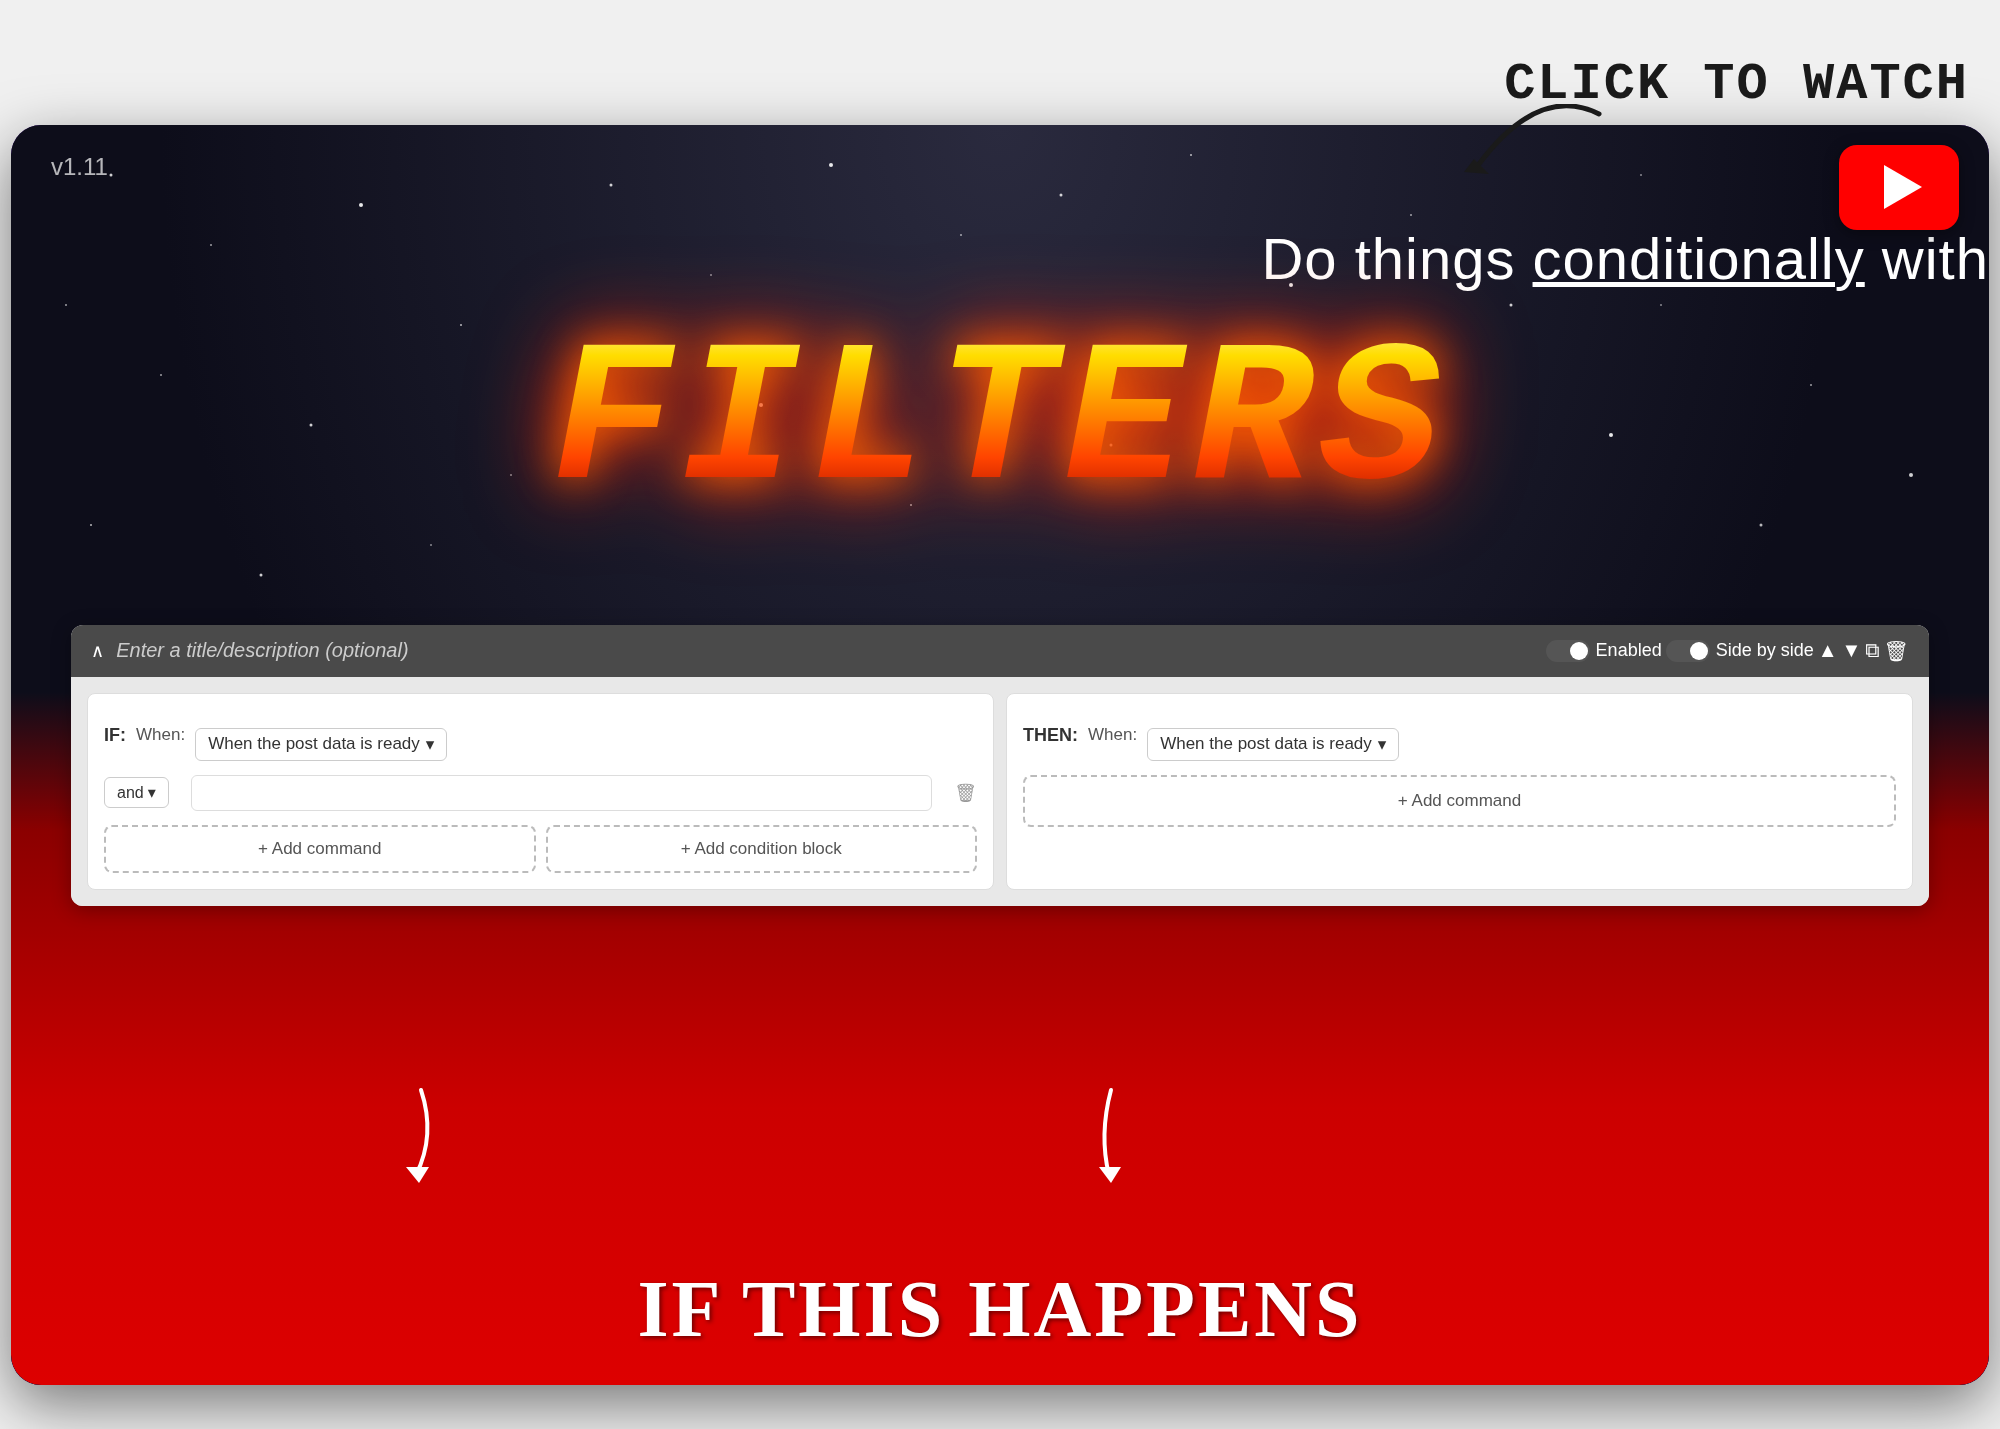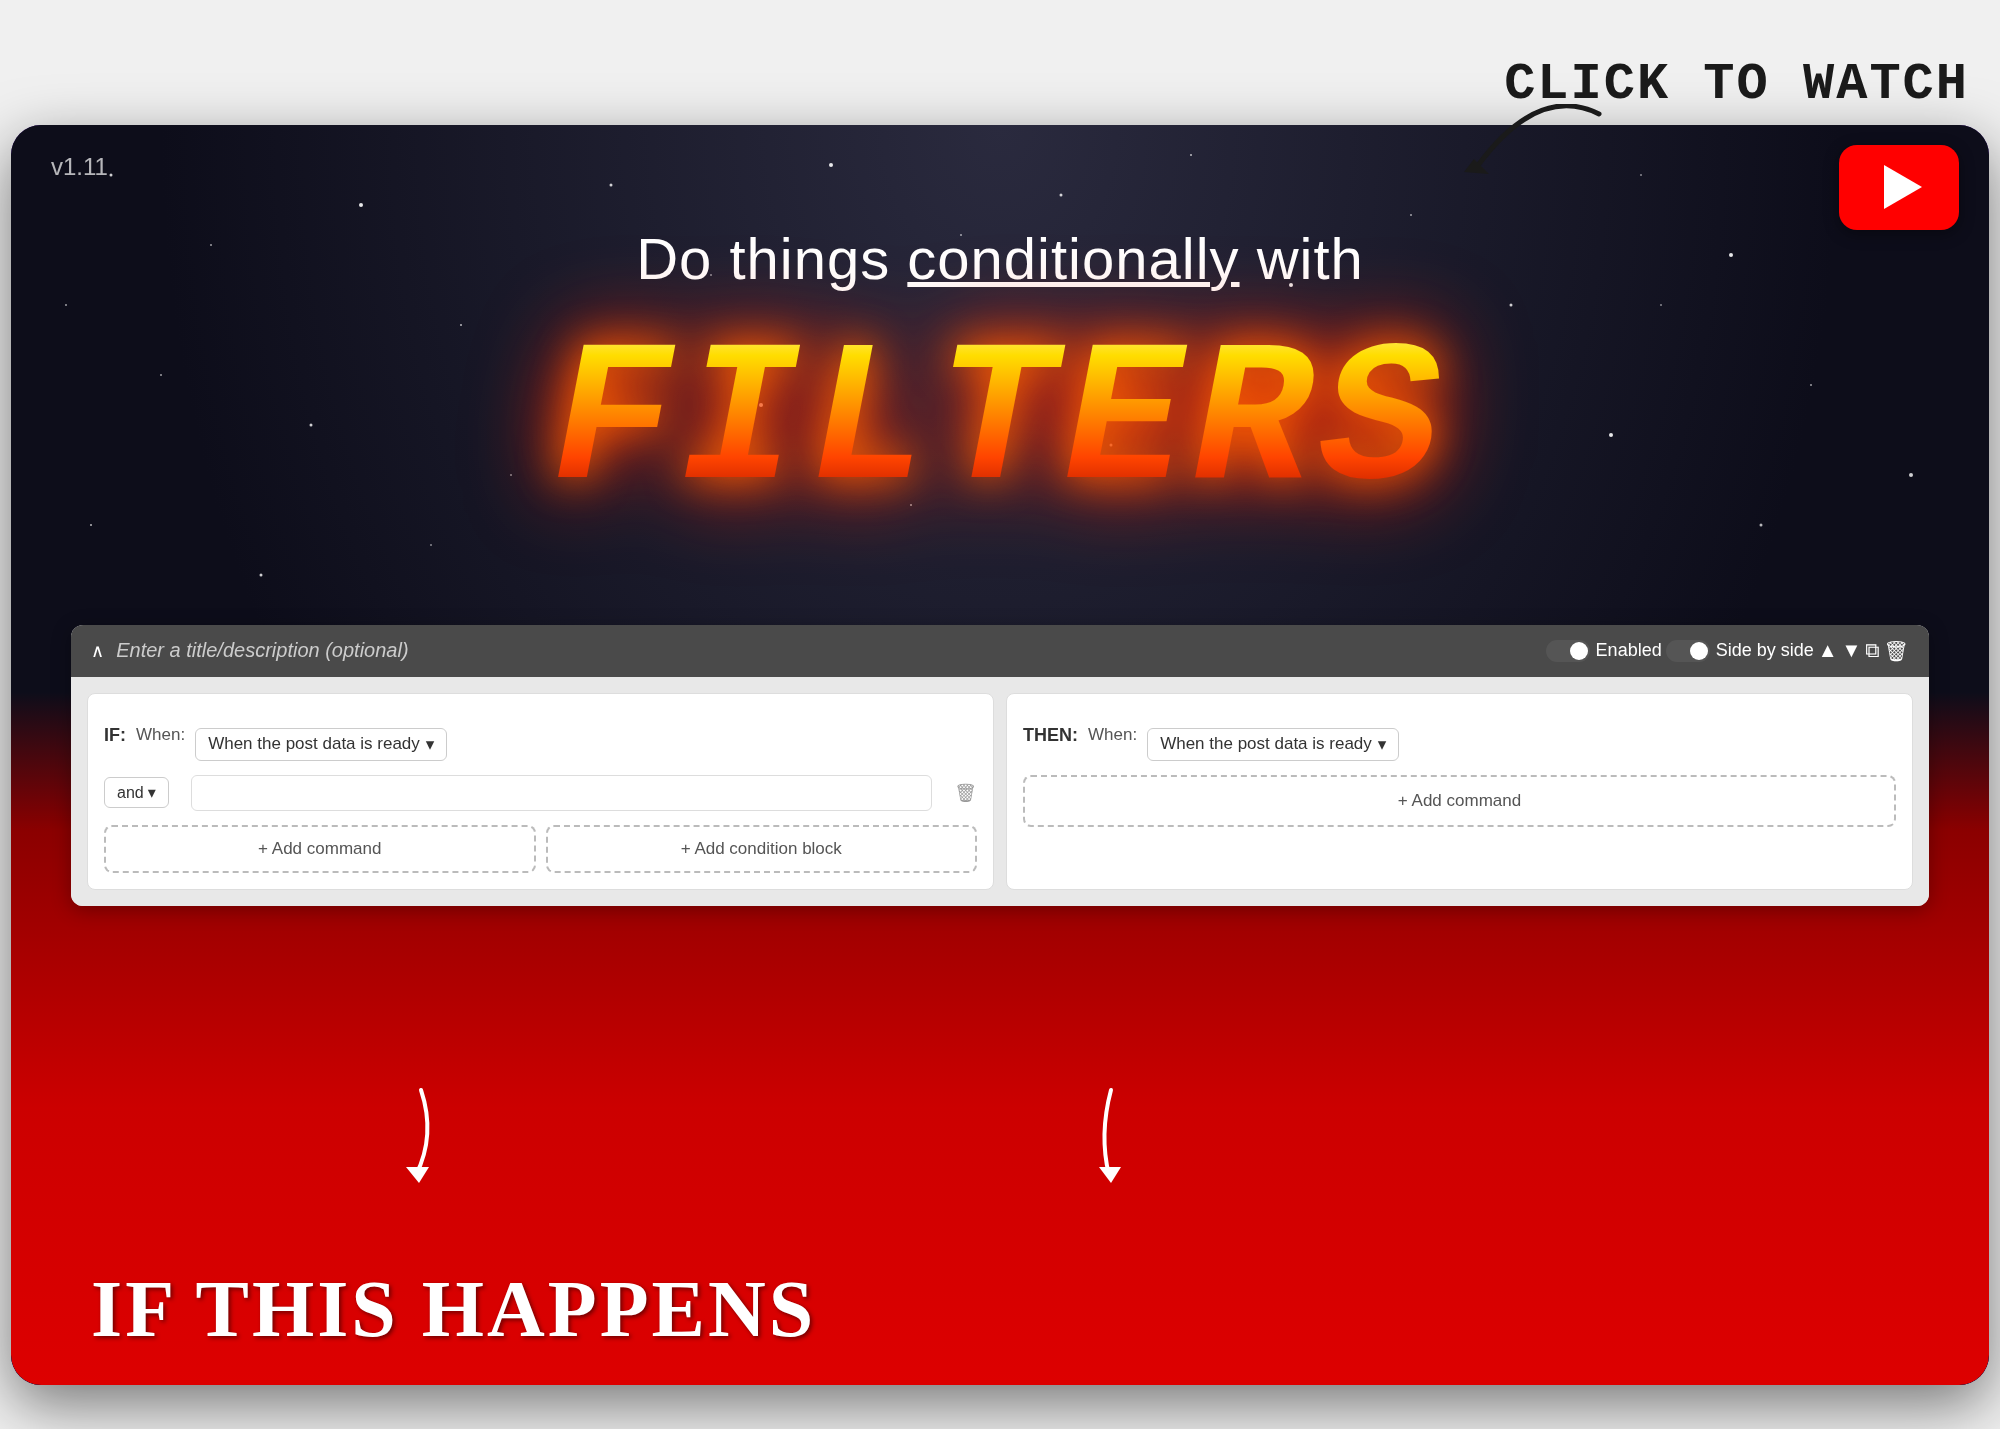--- a/index.html
+++ b/index.html
@@ -109,21 +109,21 @@
       border-left: 38px solid white;
       margin-left: 8px;
     }
 
     
     .main-title {
       position: absolute;
       top: 100px;
       left: 0;
       right: 0;
-      text-align: center;
+      text-align: right;
       color: white;
       font-size: 58px;
       font-weight: 300;
       letter-spacing: 1px;
       z-index: 5;
     }
 
     .main-title .conditionally {
       text-decoration: underline;
       font-weight: 400;
@@ -372,20 +372,21 @@
       bottom: 30px;
       left: 0;
       right: 0;
       display: flex;
       z-index: 10;
       padding: 0 80px;
     }
 
     .bottom-label-if {
       flex: 1;
+      text-align: center;
       color: white;
       font-size: 80px;
       font-weight: 900;
       font-family: 'Comic Sans MS', 'Chalkboard SE', cursive;
       text-shadow: 2px 2px 4px rgba(0,0,0,0.5);
       letter-spacing: 3px;
     }
 
     .bottom-label-then {
       flex: 1;

